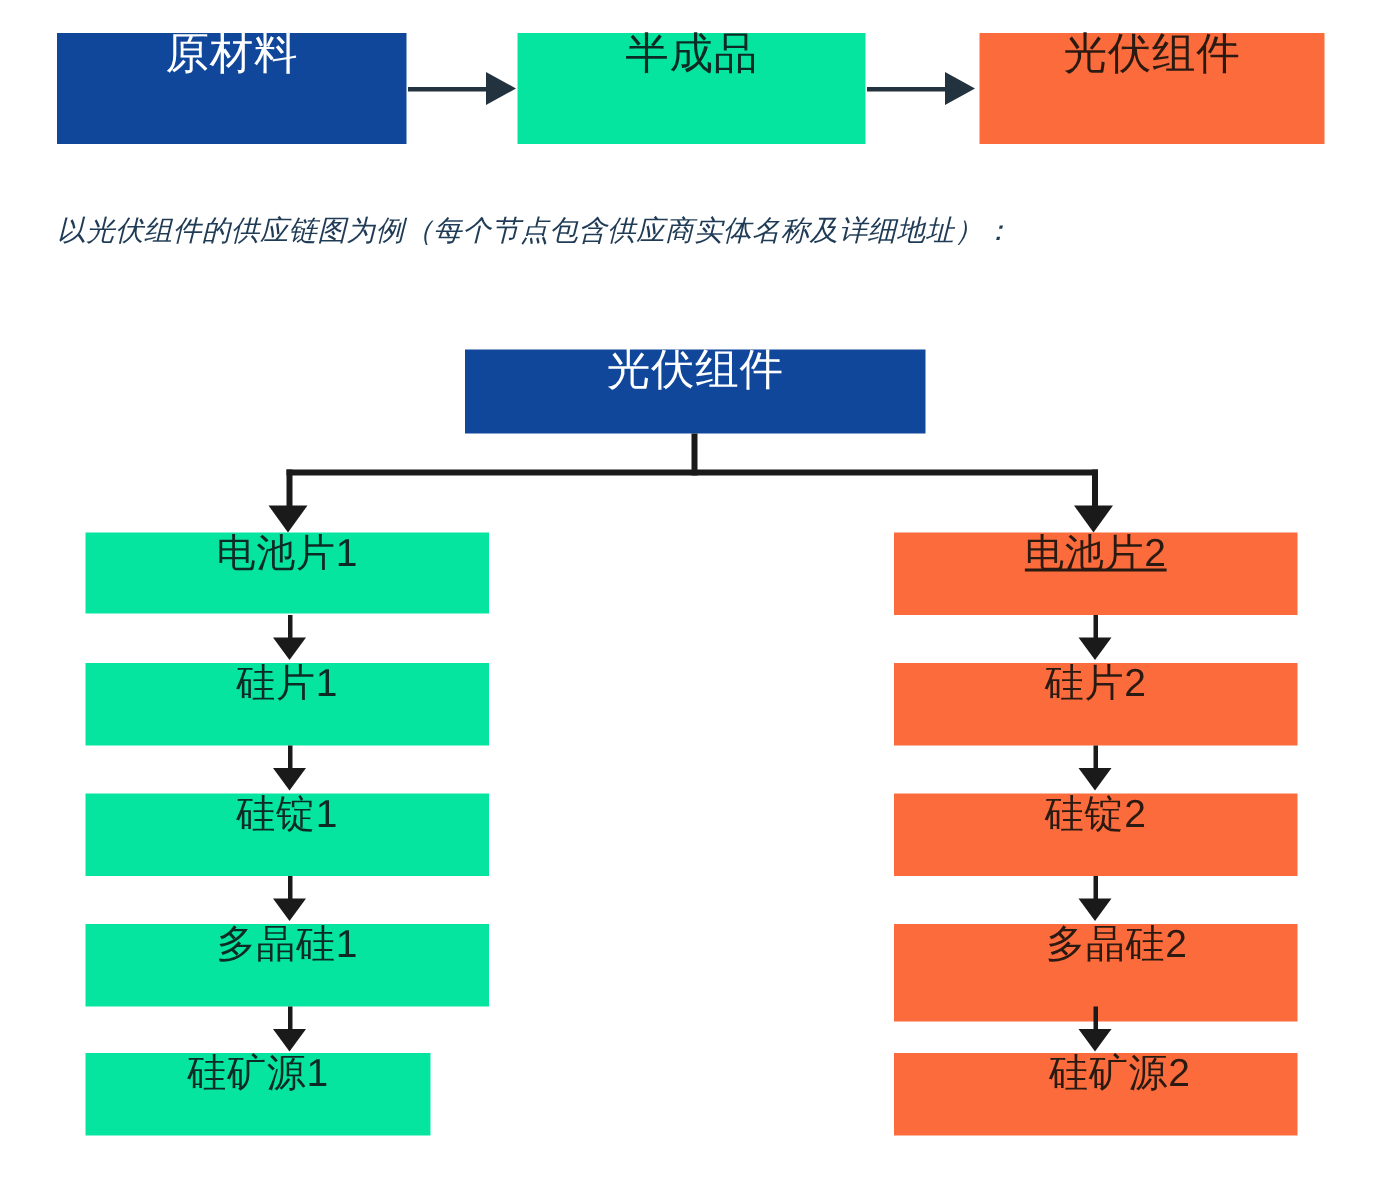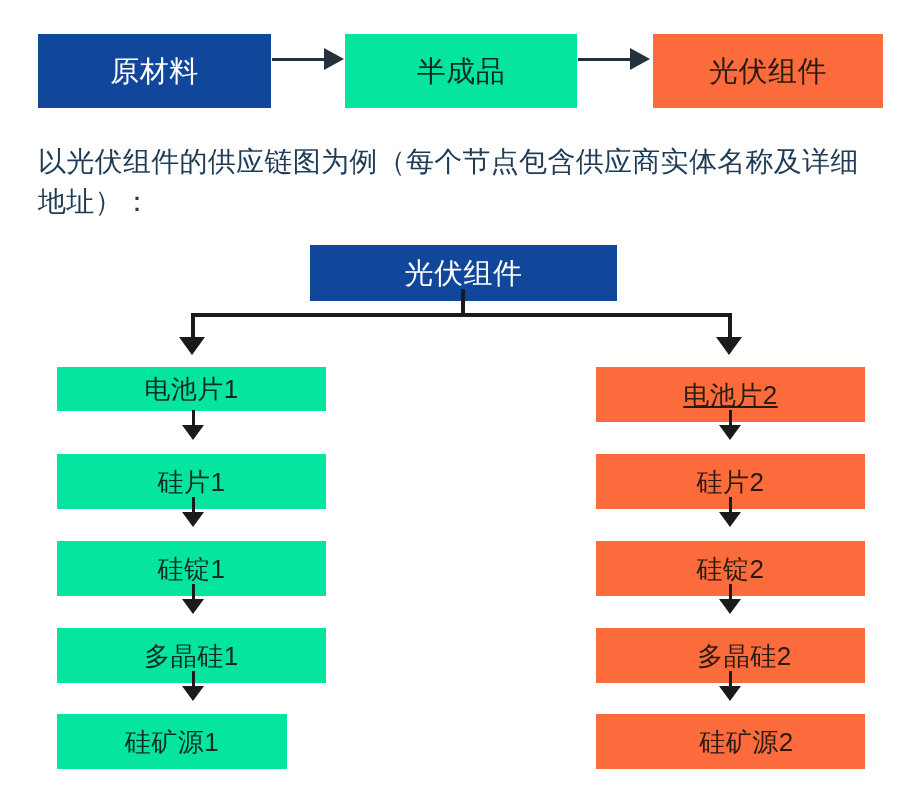--- a/index.html
+++ b/index.html
@@ -20,42 +20,42 @@
     position: absolute;
     left: 0; top: 0;
     width: 918px;
     height: 792px;
   }
 
   
   .node {
     position: absolute;
     display: flex;
-    align-items: center;
+    align-items: flex-start;
     justify-content: center;
     box-sizing: border-box;
     font-size: 29px;
     line-height: 1;
     letter-spacing: 0.5px;
     white-space: nowrap;
-    margin-top: 12px;
   }
   .node.blue   { background: #11479B; color: #ffffff; }
   .node.green  { background: #06E5A0; color: #0C2B24; }
   .node.orange { background: #FB6B3B; color: #2A1A12; }
 
   .node.small { font-size: 26px; }
 
   
   .paragraph {
     position: absolute;
     color: #1F3B55;
-    font-size: 28px;
+    font-size: 19px;
     line-height: 1.42;
     letter-spacing: 0.3px;
+    font-style: italic;
   }
   .hline {
     position: absolute;
     background: #22323E;
     height: 3px;
   }
   .vline {
     position: absolute;
     background: #1A1A1A;
     width: 4px;
@@ -125,21 +125,21 @@
   <div class="vline" style="left:461px; top:289px; height:28px;"></div>
 
   <div class="tline" style="left:191px; top:313px; width:541px;"></div>
 
   <div class="vline" style="left:191px; top:313px; height:26px;"></div>
   <div class="arrow-down-head" style="left:179px; top:337px;"></div>
 
   <div class="vline" style="left:728px; top:313px; height:26px;"></div>
   <div class="arrow-down-head" style="left:716px; top:337px;"></div>
 
-  <div class="node green small" style="left:57px; top:355px; width:269px; height:44px;">
+  <div class="node green small" style="left:57px; top:355px; width:269px; height:54px;">
     <span>电池片1</span>
   </div>
   <div class="vline-thin" style="left:192px; top:410px; height:17px;"></div>
   <div class="arrow-down-head sm" style="left:182px; top:425px;"></div>
 
   <div class="node green small" style="left:57px; top:442px; width:269px; height:55px;">
     <span>硅片1</span>
   </div>
   <div class="vline-thin" style="left:192px; top:497px; height:17px;"></div>
   <div class="arrow-down-head sm" style="left:182px; top:512px;"></div>
@@ -171,21 +171,21 @@
   </div>
   <div class="vline-thin" style="left:729px; top:497px; height:17px;"></div>
   <div class="arrow-down-head sm" style="left:719px; top:512px;"></div>
 
   <div class="node orange small" style="left:596px; top:529px; width:269px; height:55px;">
     <span>硅锭2</span>
   </div>
   <div class="vline-thin" style="left:729px; top:584px; height:17px;"></div>
   <div class="arrow-down-head sm" style="left:719px; top:599px;"></div>
 
-  <div class="node orange small" style="left:596px; top:616px; width:269px; height:55px;padding-left:28px;">
+  <div class="node orange small" style="left:596px; top:616px; width:269px; height:65px;padding-left:28px;">
     <span>多晶硅2</span>
   </div>
   <div class="vline-thin" style="left:729px; top:671px; height:17px;"></div>
   <div class="arrow-down-head sm" style="left:719px; top:686px;"></div>
 
   <div class="node orange small" style="left:596px; top:702px; width:269px; height:55px;padding-left:32px;">
     <span>硅矿源2</span>
   </div>
 
 </div>

